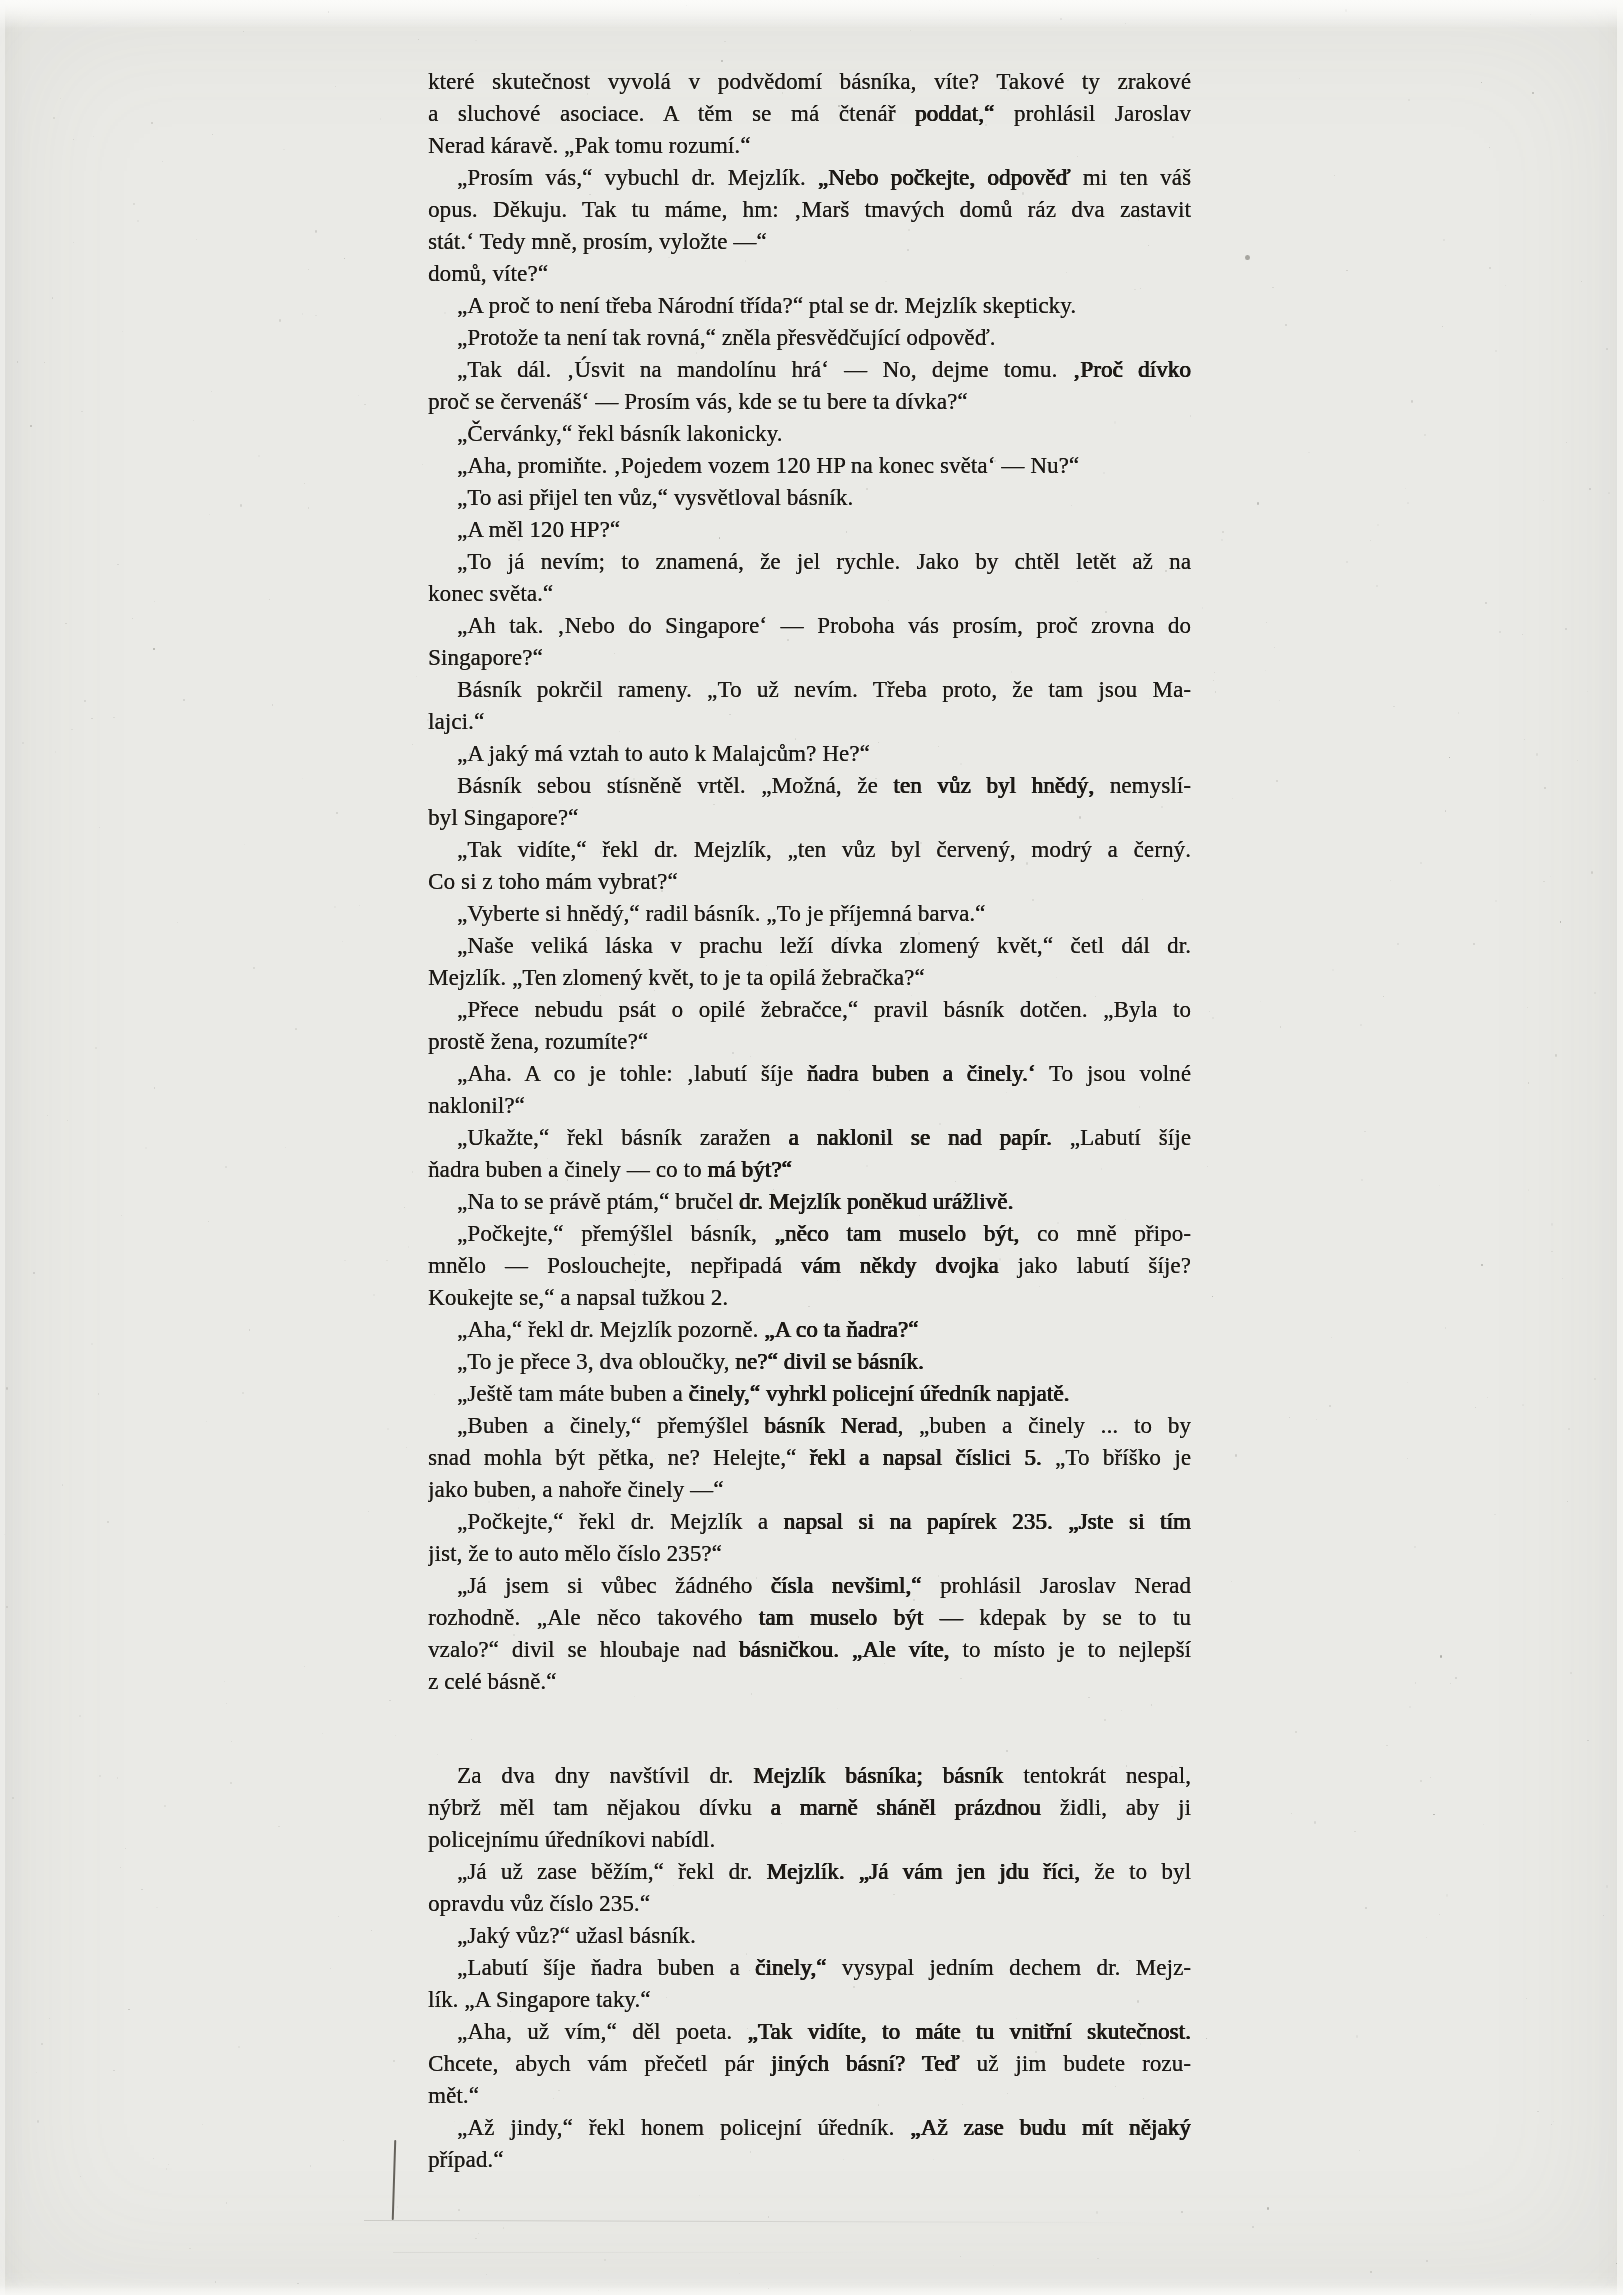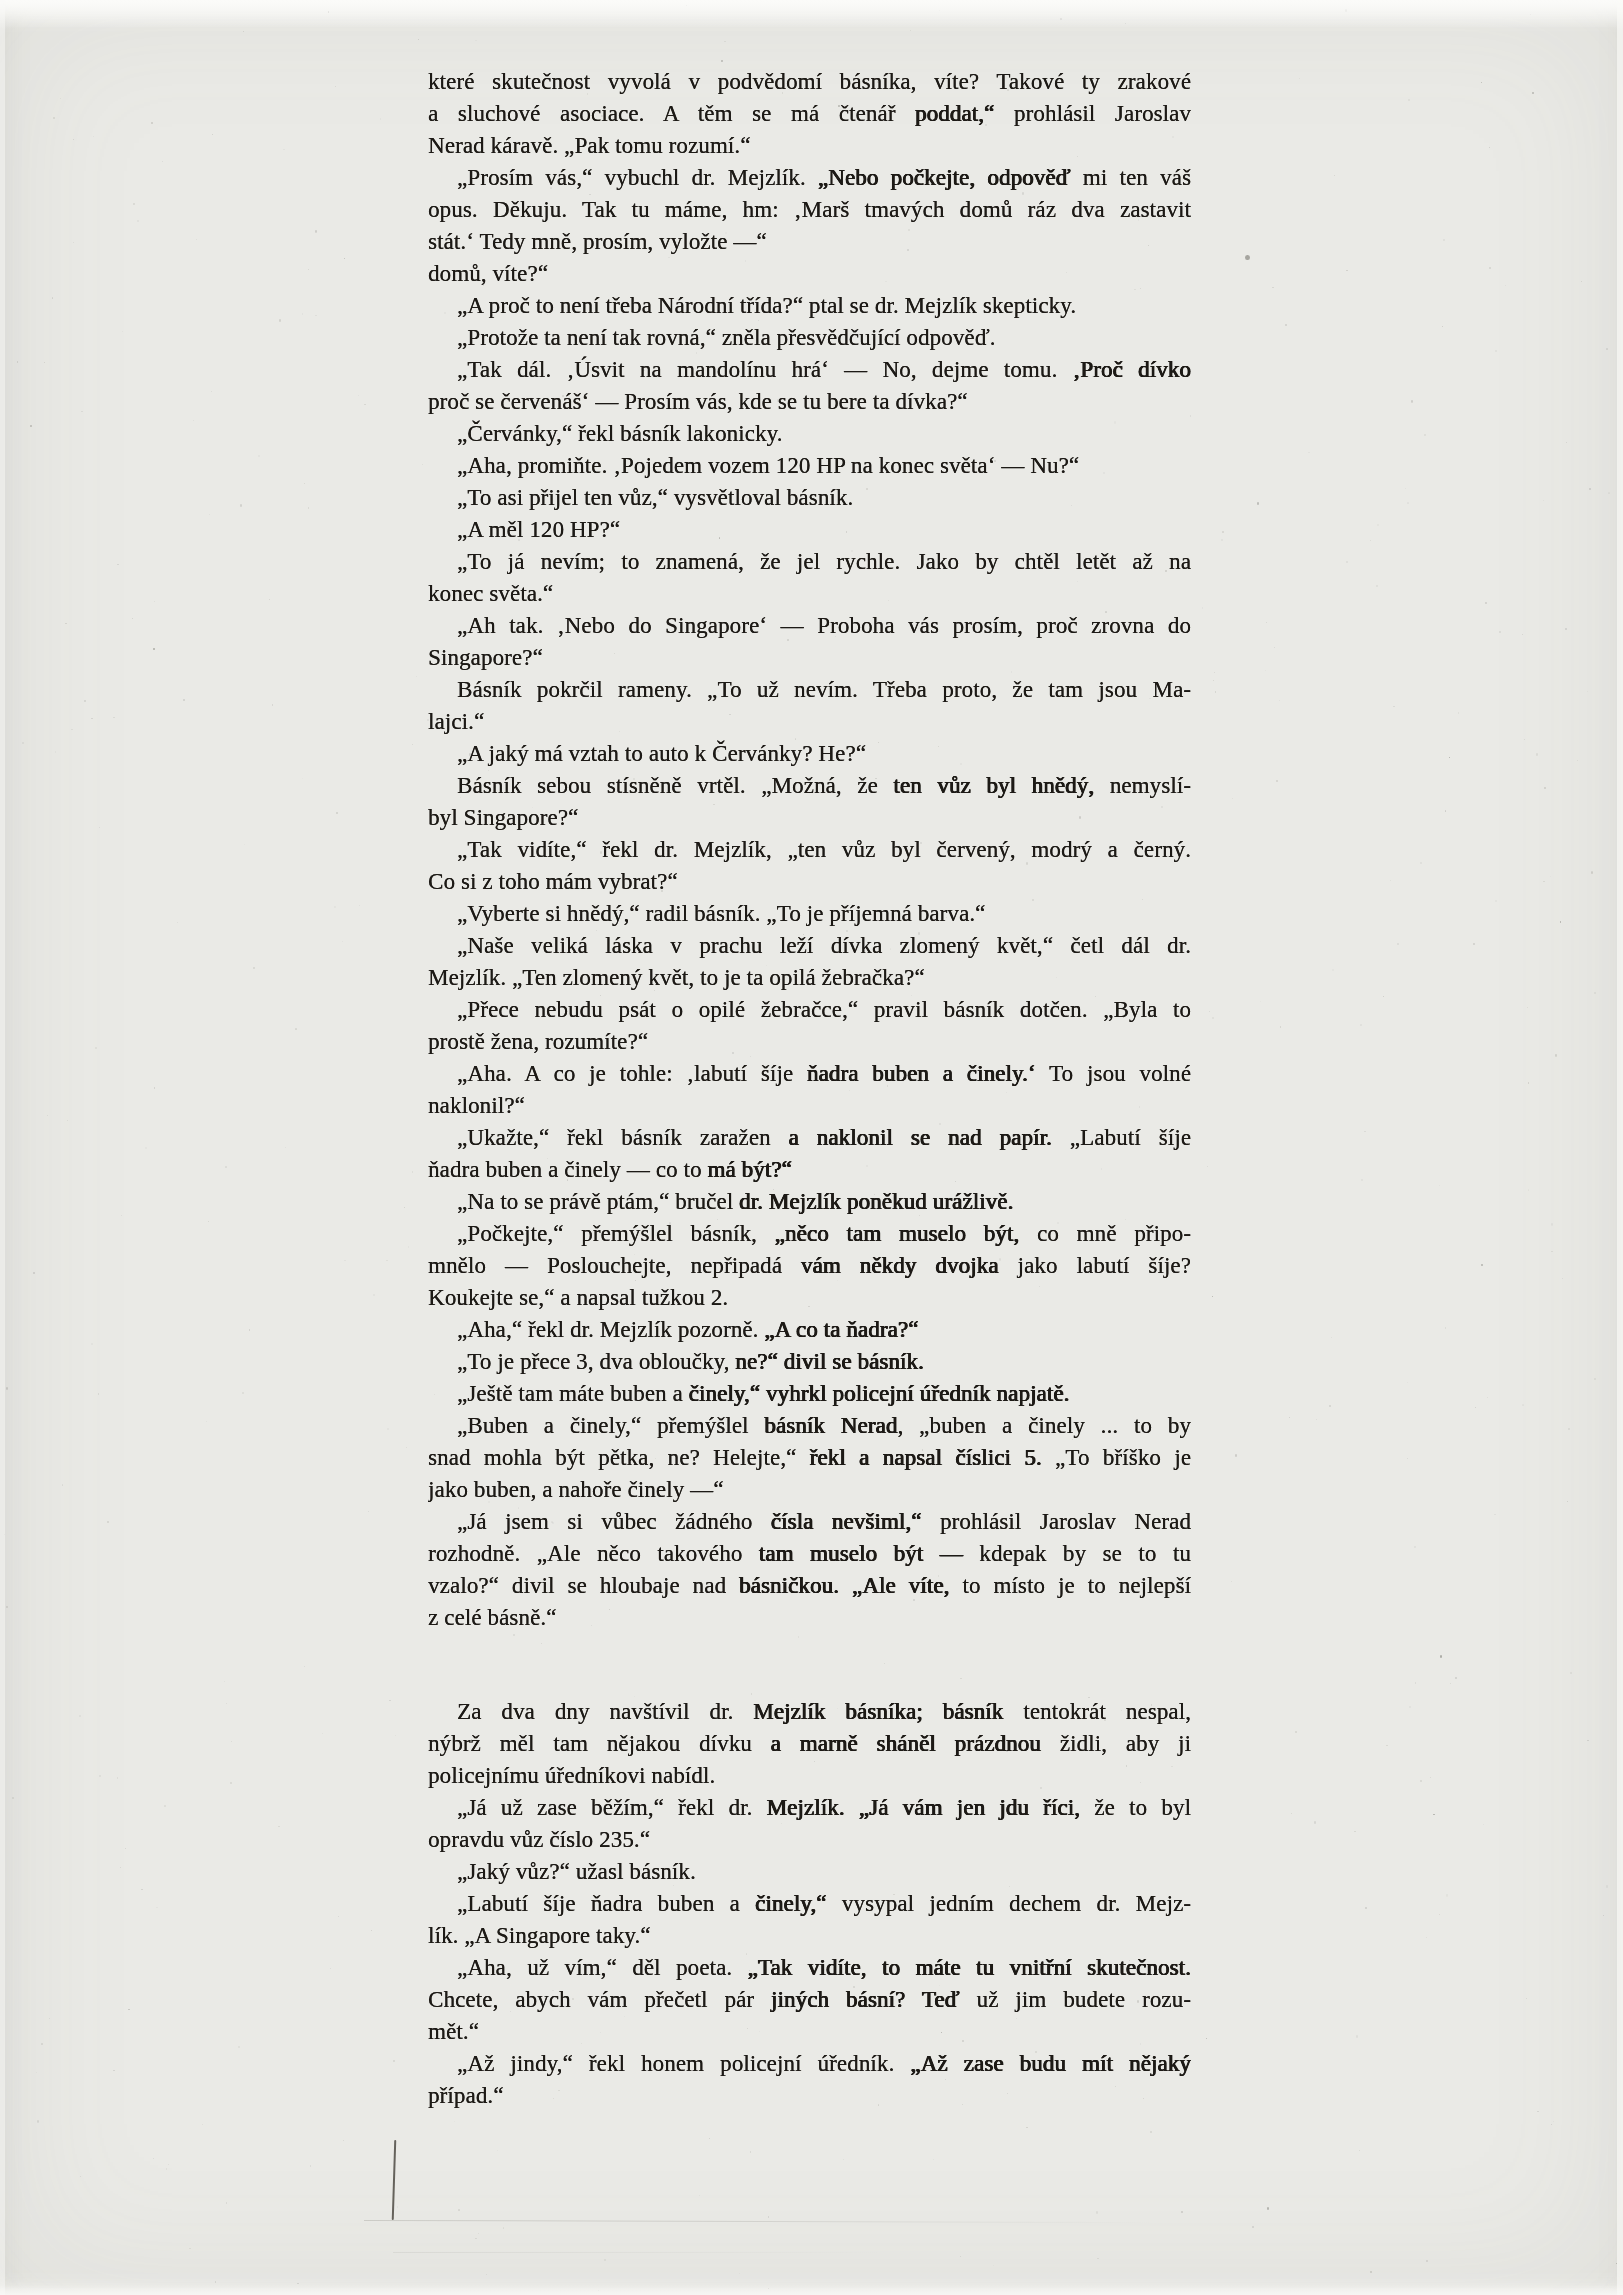--- a/index.html
+++ b/index.html
@@ -632,21 +632,21 @@
         </div>
         <div class="paragraph">
           <div class="line j first">„Ah tak. ‚Nebo do Singapore‘ — Proboha vás prosím, proč zrovna do</div>
           <div class="line">Singapore?“</div>
         </div>
         <div class="paragraph">
           <div class="line j first">Básník pokrčil rameny. „To už nevím. Třeba proto, že tam jsou Ma-</div>
           <div class="line">lajci.“</div>
         </div>
         <div class="paragraph">
-          <div class="line first">„A jaký má vztah to auto k Červánky? He?“</div>
+          <div class="line first">„A jaký má vztah to auto k Malajcům? He?“</div>
         </div>
         <div class="paragraph">
           <div class="line j first">Básník sebou stísněně vrtěl. „Možná, že <b class="hv">ten vůz byl hnědý,</b> nemyslí-</div>
           <div class="line">byl Singapore?“</div>
         </div>
         <div class="paragraph">
           <div class="line j first">„Tak vidíte,“ řekl dr. Mejzlík, „ten vůz byl červený, modrý a černý.</div>
           <div class="line">Co si z toho mám vybrat?“</div>
         </div>
         <div class="paragraph">
@@ -682,20 +682,24 @@
         <div class="paragraph">
           <div class="line first">„To je přece 3, dva obloučky, <b class="hv">ne?“ divil se básník.</b></div>
         </div>
         <div class="paragraph">
           <div class="line first">„Ještě tam máte buben a <b class="hv">činely,“ vyhrkl policejní úředník napjatě.</b></div>
         </div>
         <div class="paragraph">
           <div class="line j first">„Buben a činely,“ přemýšlel <b class="hv">básník Nerad</b>, „buben a činely ... to by</div>
           <div class="line j">snad mohla být pětka, ne? Helejte,“ <b class="hv">řekl a napsal číslici 5.</b> „To bříško je</div>
           <div class="line">jako buben, a nahoře činely —“</div>
+        </div>
+        <div class="paragraph">
+          <div class="line j first">„Počkejte,“ řekl dr. Mejzlík a <b class="hv">napsal si na papírek 235. „Jste si tím</b></div>
+          <div class="line">jist, že to auto mělo číslo 235?“</div>
         </div>
         <div class="paragraph">
           <div class="line j first">„Já jsem si vůbec žádného <b class="hv">čísla nevšiml,“</b> prohlásil Jaroslav Nerad</div>
           <div class="line j">rozhodně. „Ale něco takového <b class="hv">tam muselo být —</b> kdepak by se to tu</div>
           <div class="line j">vzalo?“ divil se hloubaje nad <b class="hv">básničkou. „Ale víte,</b> to místo je to nejlepší</div>
           <div class="line">z celé básně.“</div>
         </div>
       </div>
       <div class="section">
         <div class="paragraph">

